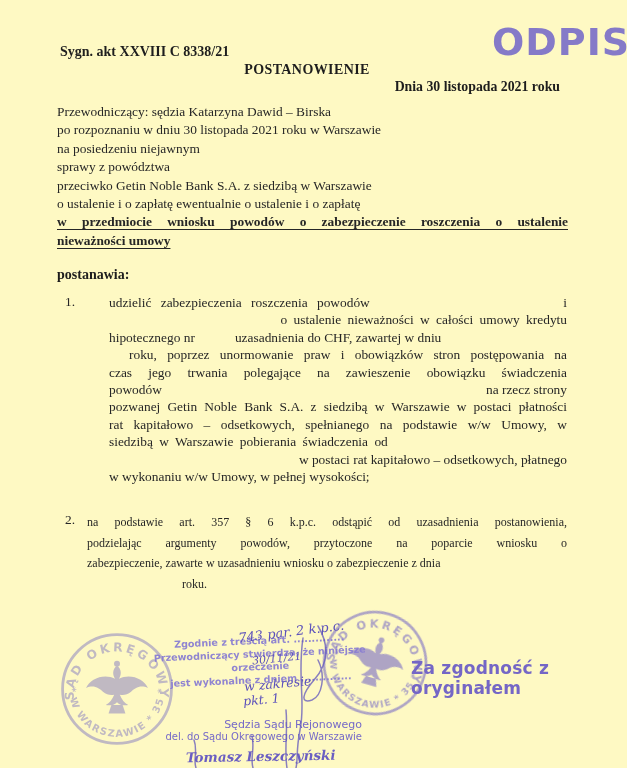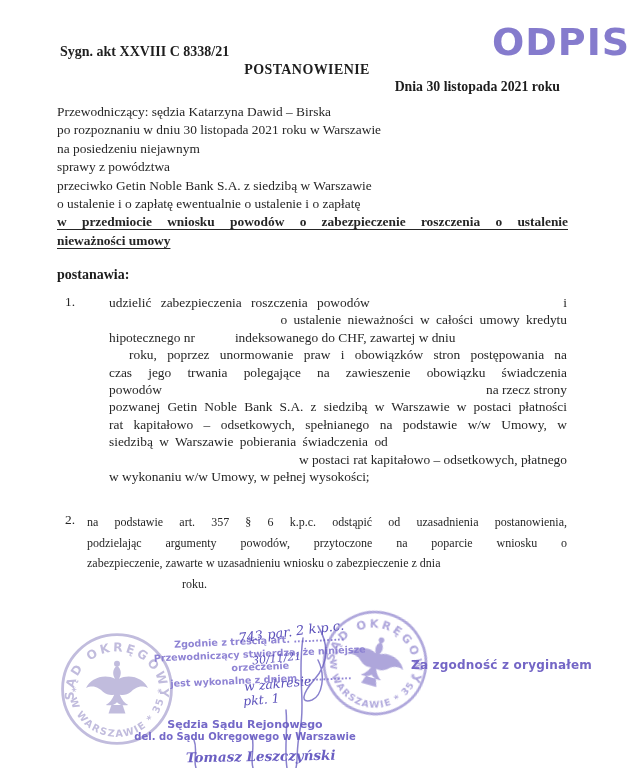--- a/index.html
+++ b/index.html
@@ -1,17 +1,17 @@
 <!DOCTYPE html>
 <html lang="pl"><head>
 <meta charset="utf-8">
 <style>
   html,body{margin:0;padding:0;background:#e8e8e8;}
   .page{
-    position:relative; width:627px; height:768px; background:#ffffff;
+    position:relative; width:627px; height:768px; background:#fef9c3;
     margin:0 auto; overflow:hidden;
     font-family:"Liberation Serif", serif; color:#262626;
   }
   .abs{position:absolute;}
   
   .case-number{left:60px; top:44px; font-weight:bold; font-size:14px; color:#1e1e1e;}
   .odpis{
     left:492px; top:20px; font-family:"DejaVu Sans", sans-serif;
     font-weight:800; font-size:38px; letter-spacing:1px; color:#7b70c9; opacity:.92;
   }
@@ -50,33 +50,33 @@
   }
   .hw{
     position:absolute; font-family:"DejaVu Serif", serif; font-style:italic;
     color:#5b50bb; white-space:nowrap;
   }
   .hw-article{left:238px; top:26px; font-size:13px; transform:rotate(-7deg);}
   .hw-date{left:252px; top:54px; font-size:11px; transform:rotate(-6deg);}
   .hw-note1{left:244px; top:78px; font-size:12.5px; transform:rotate(-5deg);}
   .hw-note2{left:243px; top:94px; font-size:12.5px; transform:rotate(-5deg);}
   .judge{
-    position:absolute; left:128px; top:120px; width:234px; text-align:center;
-    font-family:"DejaVu Sans", sans-serif; font-weight:700; color:#7569c8;
+    position:absolute; left:128px; top:120px; width:234px; text-align:right;
+    font-family:"DejaVu Sans", sans-serif; font-weight:400; color:#7569c8;
   }
   .judge .j1{font-size:11px; line-height:13px;}
   .judge .j2{font-size:10px; line-height:12px;}
   .judge-name{
     position:absolute; left:186px; top:150px; font-family:"DejaVu Serif", serif;
     font-style:italic; font-weight:600; font-size:13.5px; color:#6a5ec2;
     transform:rotate(-1deg);
   }
   .copy-cert{
     position:absolute; left:411px; top:60px; font-family:"DejaVu Sans", sans-serif;
-    font-weight:800; font-size:12px; color:#7466c6; letter-spacing:.2px;
+    font-weight:800; font-size:17px; color:#7466c6; letter-spacing:.2px;
   }
   .round-stamp{position:absolute;}
   .round-stamp.left{left:56px; top:30px; opacity:.55;}
   .round-stamp.right{left:318px; top:8px; opacity:.62; transform:rotate(16deg);}
   .sig-svg{position:absolute; left:0; top:0; width:627px; height:170px; pointer-events:none;}
 </style>
 </head>
 <body>
 
 <div class="page">
@@ -100,21 +100,21 @@
   <div class="abs resolution">postanawia:</div>
 
   <div class="abs item" id="item1">
     <span class="num">1.</span>
     <div class="ln spread">
       <span class="wsp">udzielić zabezpieczenia roszczenia powodów</span>
         <span>i</span>
     </div>
     <div class="ln r wsp2">o ustalenie nieważności w całości umowy kredytu</div>
     <div class="ln">
-      <span>hipotecznego nr</span><span class="gap40"></span><span>indeksowanego do CHF, zawartej w dniu</span>
+      <span>hipotecznego nr</span><span class="gap40"></span><span>uzasadnienia do CHF, zawartej w dniu</span>
     </div>
     <div class="ln just ind20">roku, poprzez unormowanie praw i obowiązków stron postępowania na</div>
     <div class="ln just">czas jego trwania polegające na zawieszenie obowiązku świadczenia</div>
     <div class="ln spread">
       <span>powodów</span>
         <span>na rzecz strony</span>
     </div>
     <div class="ln just">pozwanej Getin Noble Bank S.A. z siedzibą w Warszawie w postaci płatności</div>
     <div class="ln just">rat kapitałowo – odsetkowych, spełnianego na podstawie w/w Umowy, w</div>
     <div class="ln wsp2">siedzibą w Warszawie pobierania świadczenia od</div>

